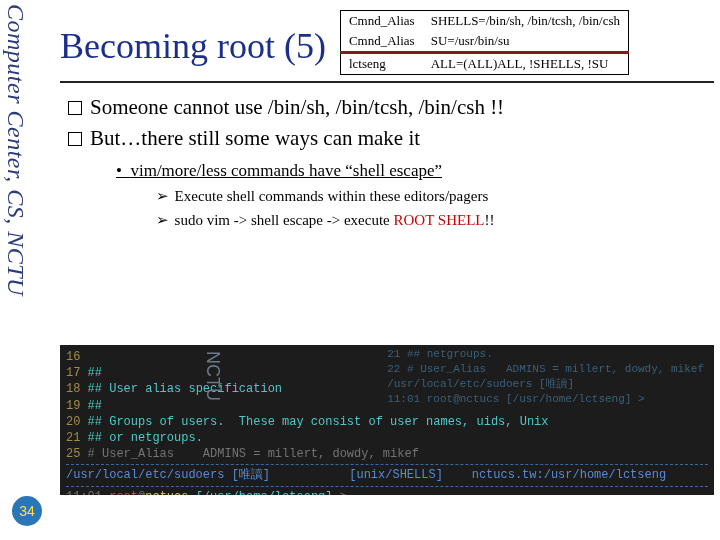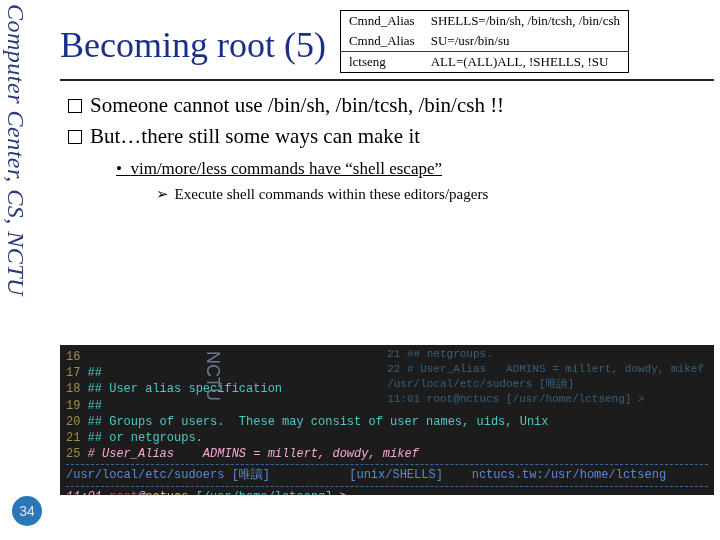--- a/index.html
+++ b/index.html
@@ -21,21 +21,21 @@
     font-size: 24px;
     letter-spacing: 0.5px;
     font-weight: 400;
   }
   .page-num {
     position: absolute;
     left: 12px; bottom: 14px;
     width: 30px; height: 30px;
     border-radius: 50%;
     background: #2a76b9;
-    color: #e5e5e5;
+    color: #fde047;
     font-family: Arial, sans-serif;
     font-size: 14px;
     display: flex;
     align-items: center;
     justify-content: center;
   }
   .content {
     position: absolute;
     left: 60px; top: 10px; right: 6px;
   }
@@ -54,21 +54,21 @@
   .config-table {
     border: 1px solid #000;
     font-size: 13px;
     border-collapse: collapse;
   }
   .config-table td {
     padding: 2px 8px;
     vertical-align: top;
     white-space: nowrap;
   }
-  .config-table .sep td { border-top: 1px solid #7f1d1d; }
+  .config-table .sep td { border-top: 3px solid #7f1d1d; }
   .hr {
     border: none;
     border-top: 2px solid #222;
     margin: 6px 0 12px 0;
   }
   .bullets {
     font-size: 21px;
     margin-left: 8px;
   }
   .bullets .q-item { margin-bottom: 6px; }
@@ -105,21 +105,21 @@
     font-family: Consolas, "Courier New", monospace;
     font-size: 12px;
     padding: 4px 6px;
     overflow: hidden;
   }
   .terminal-box .ln { white-space: pre; line-height: 1.35; }
   .num { color: #a38c4a; }
   .cyan { color: #4fc8c8; }
   .blue { color: #5a8ad6; }
   .yell { color: #d2c45a; }
-  .white { color: #f9a8d4; font-style: italic; }
+  .white { color: #737373; }
   .terminal-box .rule {
     border-top: 1px dashed #3a6aa0;
     margin: 2px 0;
   }
   .ghost-block {
     position: absolute;
     right: 10px; top: 2px;
     font-size: 11px;
     color: #3a607a;
     line-height: 1.35;
@@ -164,20 +164,21 @@
   <hr class="hr">
   <div class="bullets">
     <div class="q-item">
       <span class="q-mark"></span><span>Someone cannot use /bin/sh, /bin/tcsh, /bin/csh !!</span>
     </div>
     <div class="q-item">
       <span class="q-mark"></span><span>But…there still some ways can make it</span>
     </div>
     <div class="sub1">•&nbsp;&nbsp;<span>vim/more/less commands have “shell escape”</span></div>
     <div class="sub2"><span class="arrow">➢</span><span>Execute shell commands within these editors/pagers</span></div>
+    <div class="sub2"><span class="arrow">➢</span><span>sudo vim -&gt; shell escape -&gt; execute </span><span class="root-shell">ROOT SHELL</span><span>!!</span></div>
   </div>
 </div>
 
 <div class="terminal-box">
   <div class="ghost-label">NCTU</div>
   <div class="ghost-block"><span>21 ## netgroups.</span>
 <span>22 # User_Alias   ADMINS = millert, dowdy, mikef</span>
 <span>/usr/local/etc/sudoers [唯讀]</span>
 <span>11:01 root@nctucs [/usr/home/lctseng] &gt;</span></div>
 

